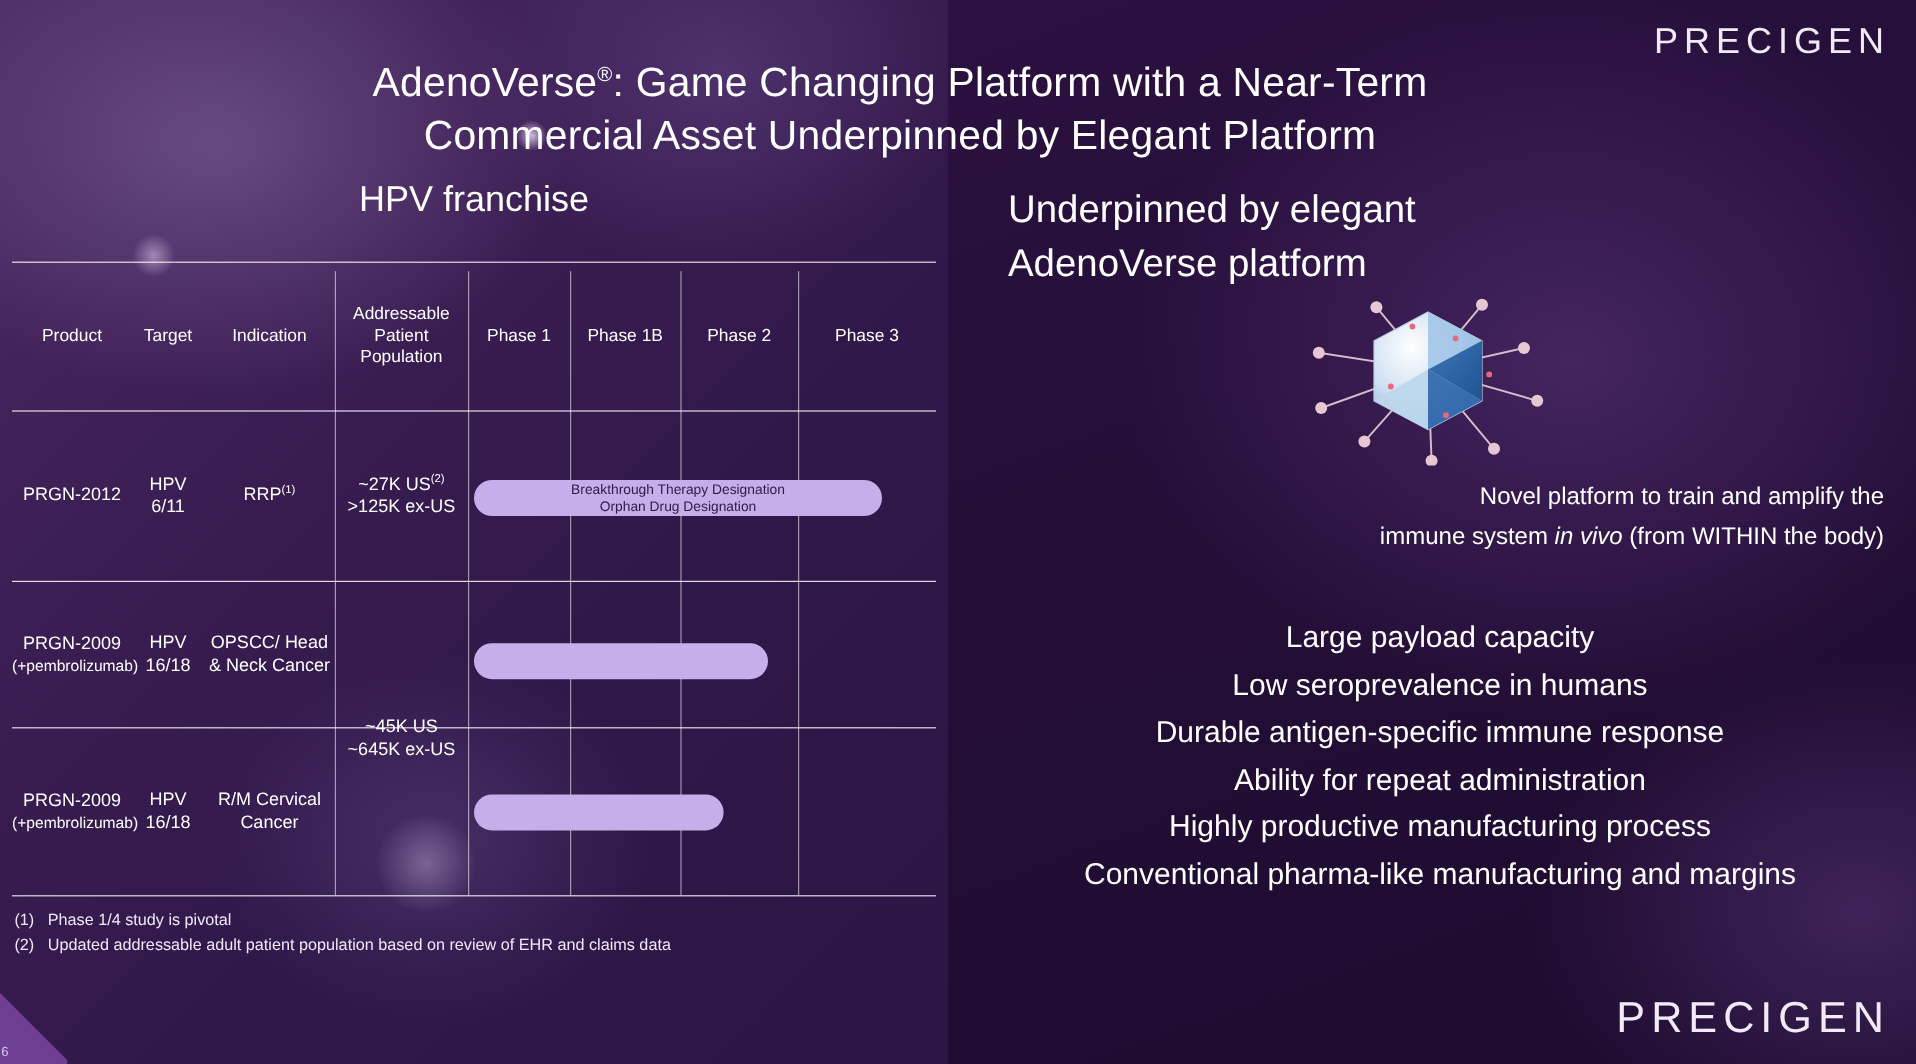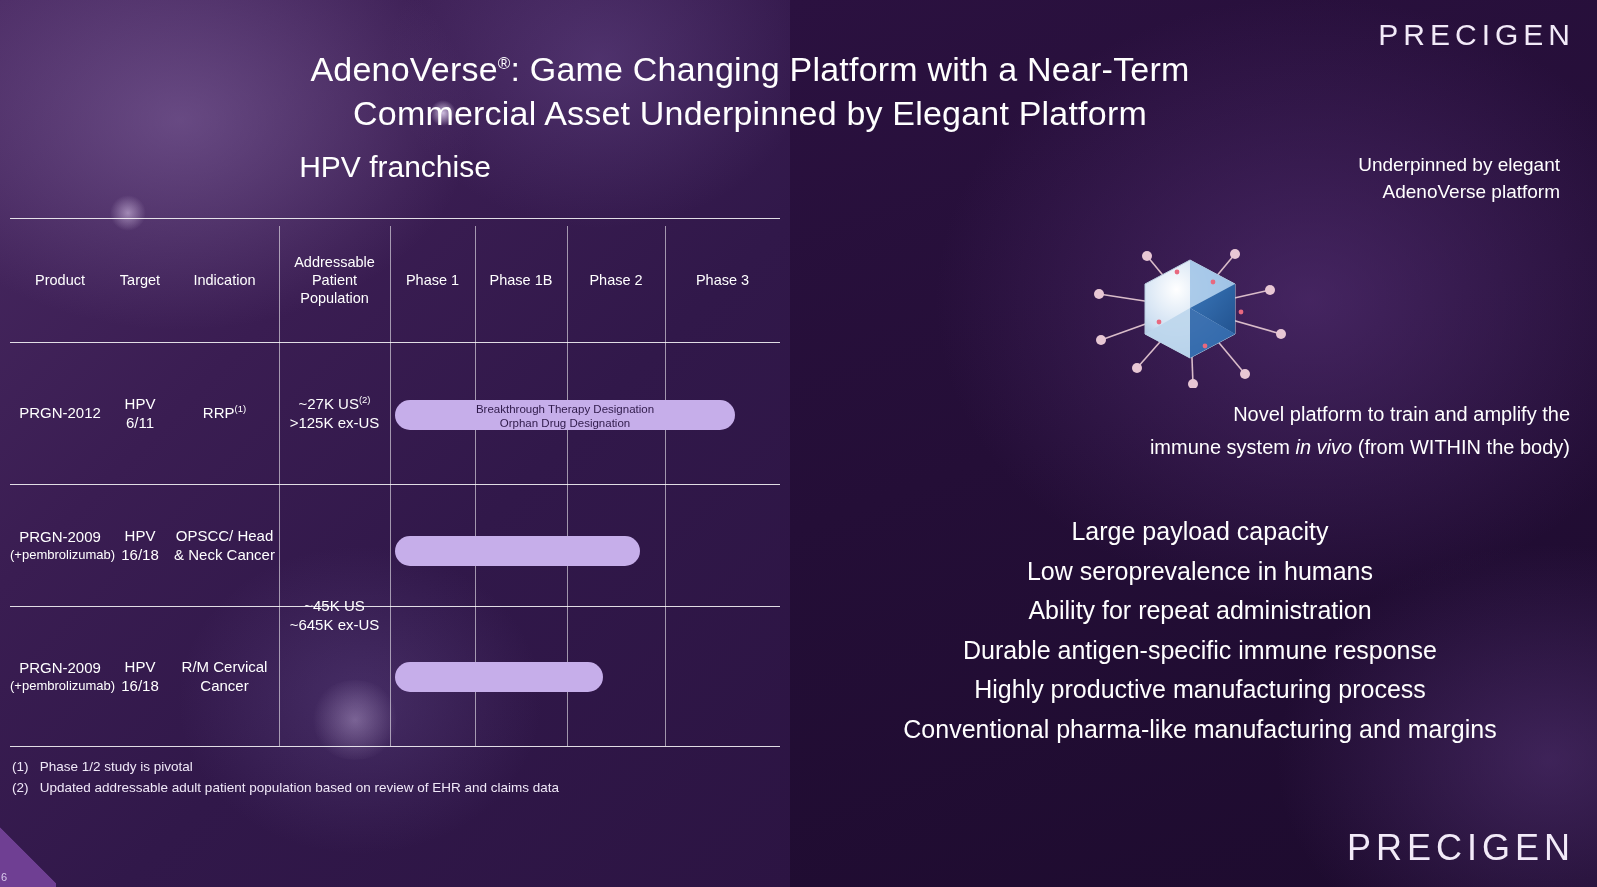--- a/index.html
+++ b/index.html
@@ -160,22 +160,22 @@
     line-height: 1.55;
     color: #f0e8f8;
   }
   .footnotes .fn { white-space: pre; }
 
   
   .right-heading {
     position: absolute;
     left: 840px; top: 152px;
     width: 720px;
-    text-align: right;
-    font-size: 19px;
+    text-align: left;
+    font-size: 32px;
     line-height: 1.4;
   }
   .virus {
     position: absolute;
     left: 1085px; top: 238px;
     width: 210px; height: 150px;
   }
   .right-para {
     position: absolute;
     left: 830px; top: 398px;
@@ -293,21 +293,21 @@
     <div class="bar" style="left:385px; top:182px; width:340px;"></div>
     <div class="bar-label" style="left:385px; top:184px; width:340px;">
       <div>Breakthrough Therapy Designation</div>
       <div>Orphan Drug Designation</div>
     </div>
     <div class="bar" style="left:385px; top:318px; width:245px;"></div>
     <div class="bar" style="left:385px; top:444px; width:208px;"></div>
   </div>
 
   <div class="footnotes">
-    <div class="fn">(1)   Phase 1/2 study is pivotal</div>
+    <div class="fn">(1)   Phase 1/4 study is pivotal</div>
     <div class="fn">(2)   Updated addressable adult patient population based on review of EHR and claims data</div>
   </div>
 
   <div class="right-heading">
     <span>Underpinned by elegant</span><br>
     <span>AdenoVerse platform</span>
   </div>
 
   <svg class="virus" viewBox="0 0 210 150">
     <defs>
@@ -358,19 +358,19 @@
   </svg>
 
   <div class="right-para">
     <span>Novel platform to train and amplify the</span><br>
     <span>immune system </span><em>in vivo</em><span> (from WITHIN the body)</span>
   </div>
 
   <div class="bullets">
     <div>Large payload capacity</div>
     <div>Low seroprevalence in humans</div>
+    <div>Durable antigen-specific immune response</div>
     <div>Ability for repeat administration</div>
-    <div>Durable antigen-specific immune response</div>
     <div>Highly productive manufacturing process</div>
     <div>Conventional pharma-like manufacturing and margins</div>
   </div>
 
 </div>
 
 </body></html>

